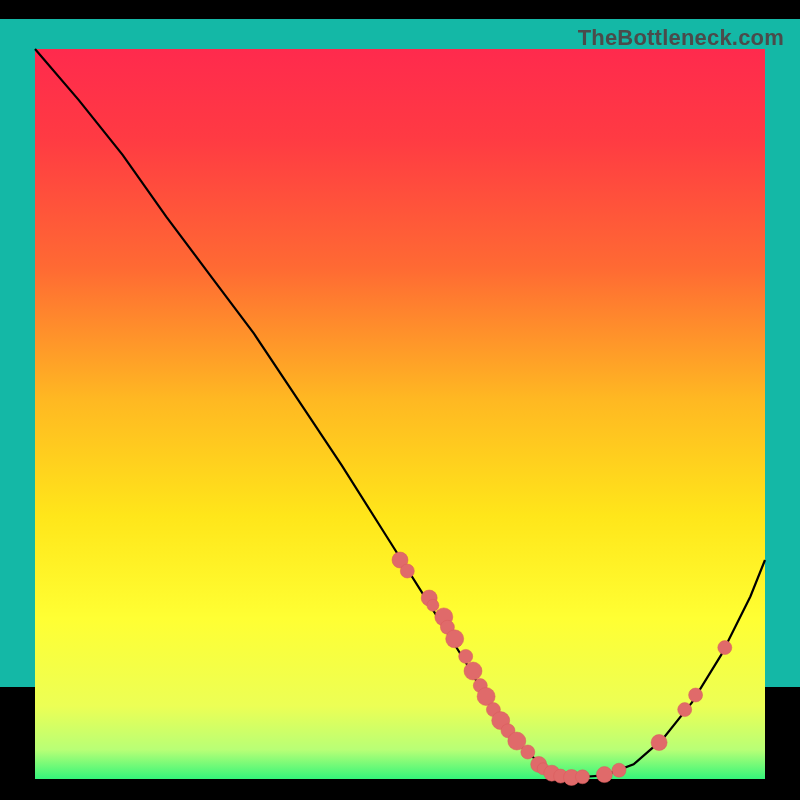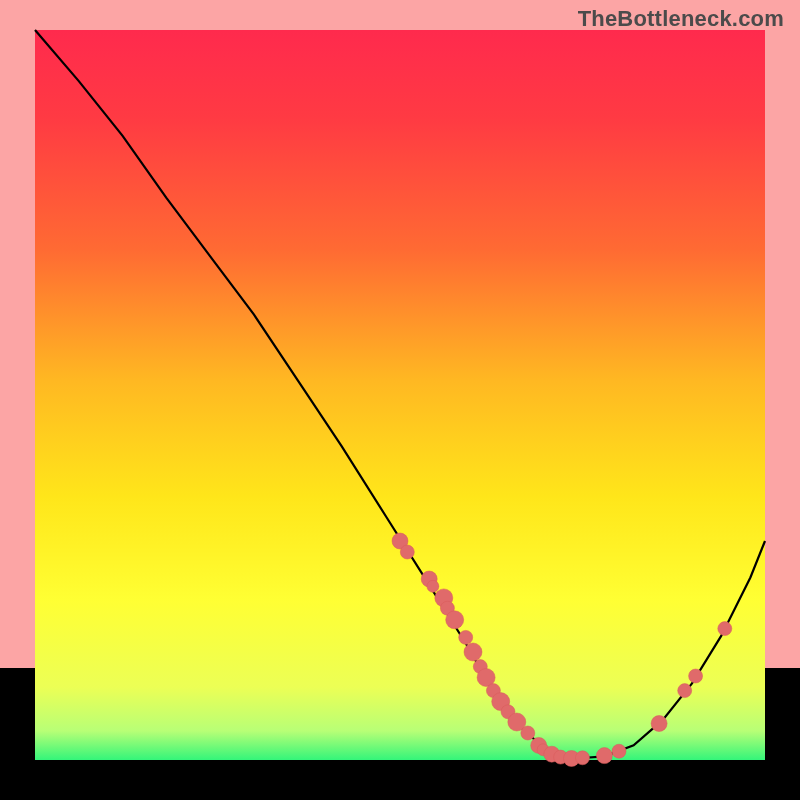--- a/index.html
+++ b/index.html
@@ -8,21 +8,22 @@
     width: 800px;
     height: 800px;
     background: #000;
     overflow: hidden;
     font-family: Arial, Helvetica, sans-serif;
   }
   .stage {
     position: relative;
     width: 800px;
     height: 668px;
-    background: #fca5a5;
+    background: #14b8a6;
+    margin-top: 19px;
   }
   .watermark {
     position: absolute;
     top: 6px;
     right: 16px;
     color: #4b4b4b;
     font-size: 22px;
     font-weight: 600;
     letter-spacing: 0.2px;
     z-index: 5;

